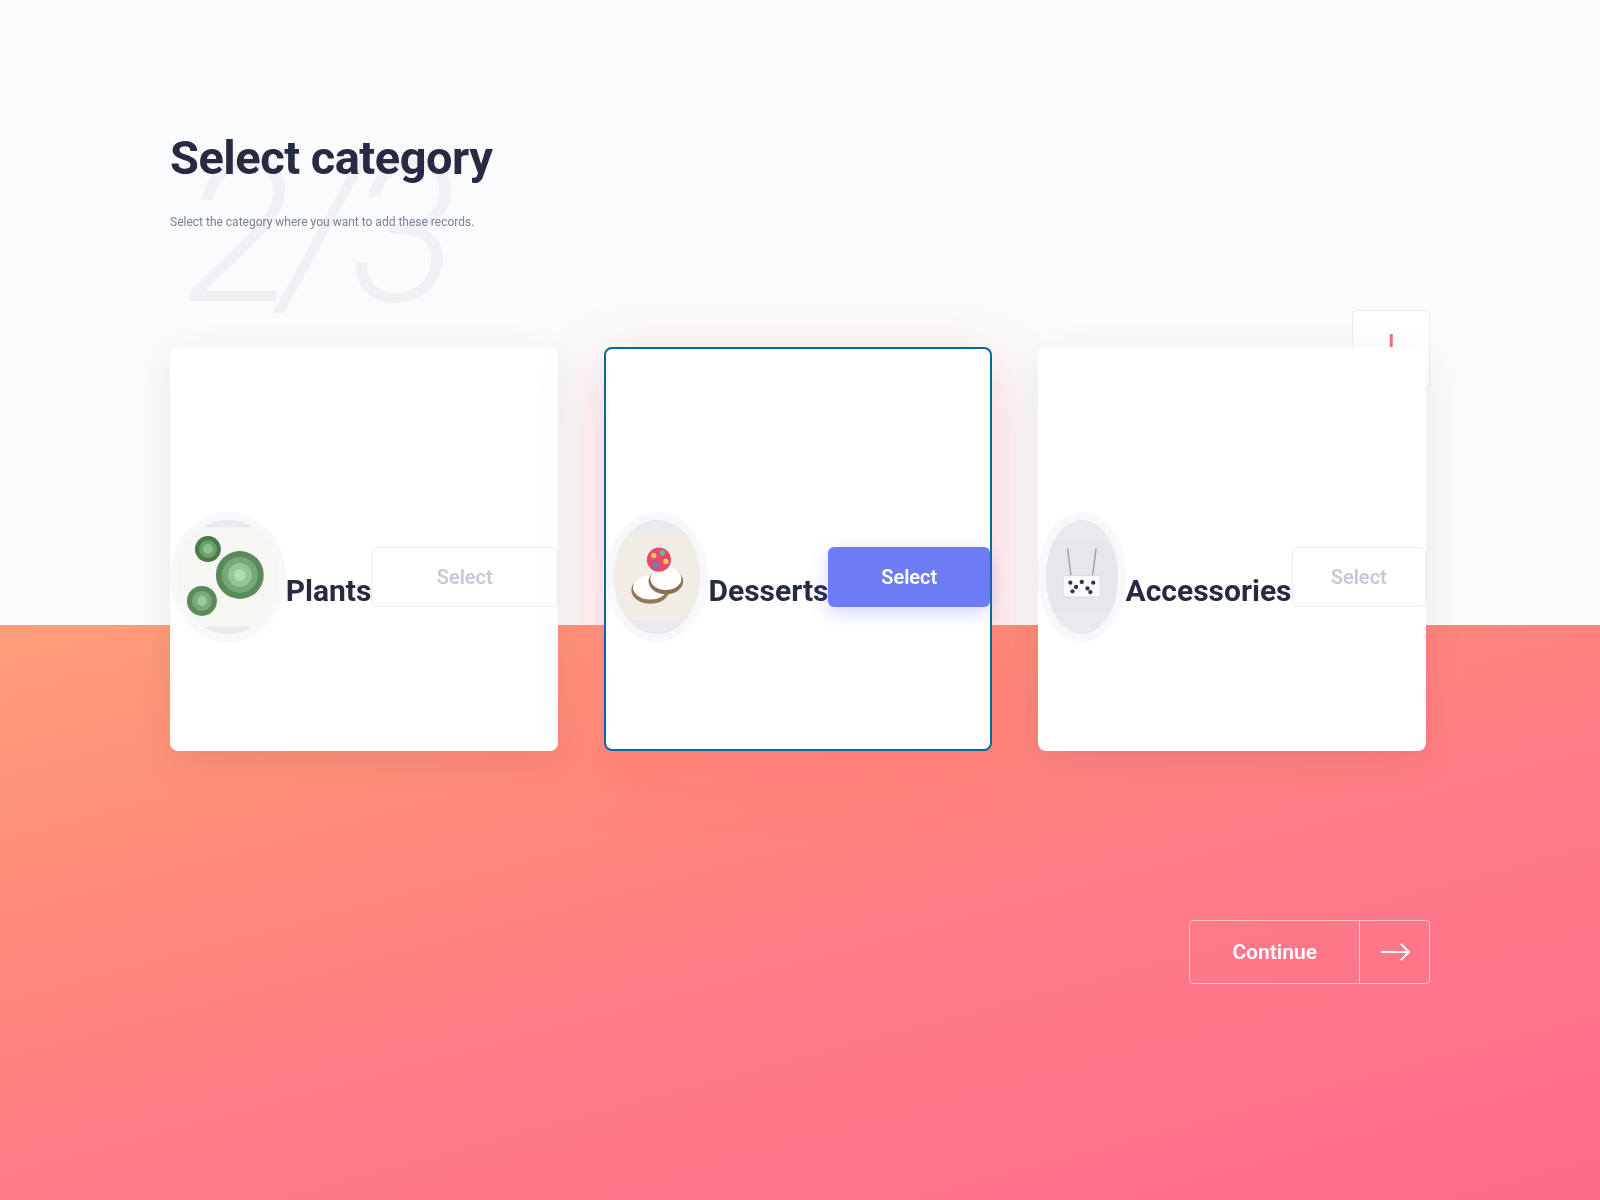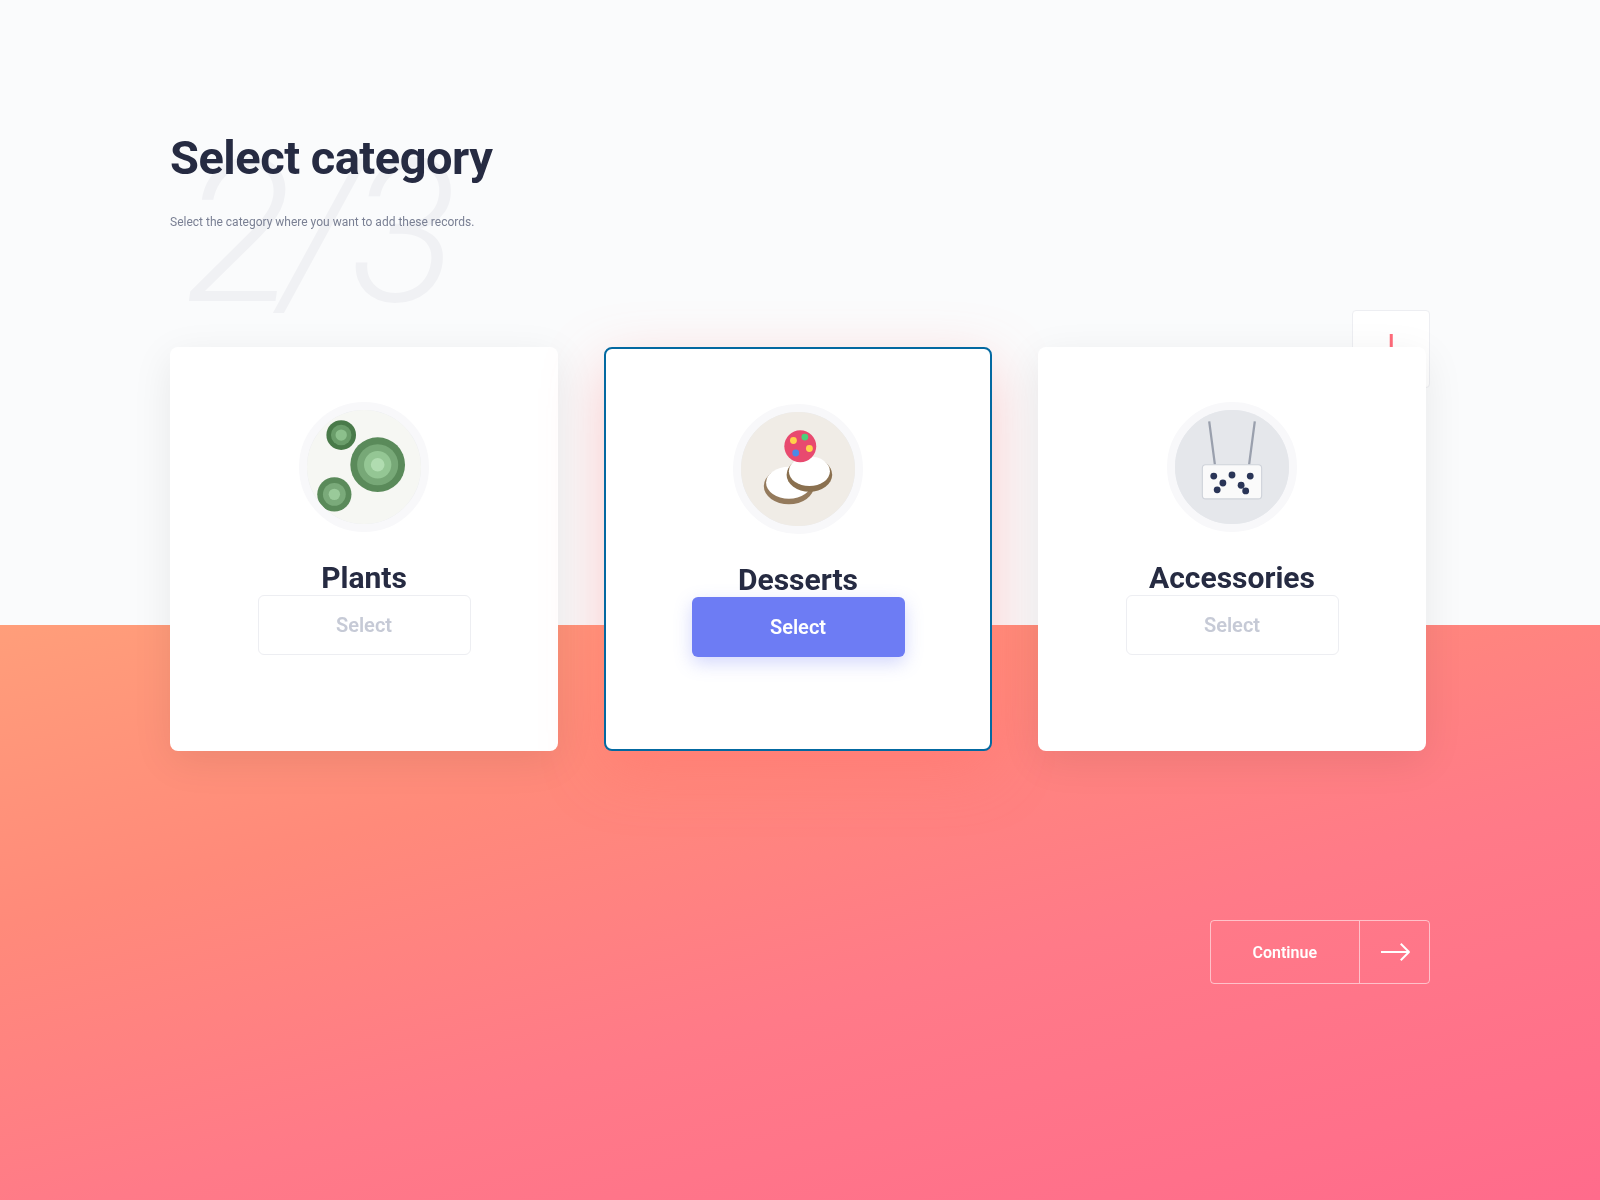--- a/index.html
+++ b/index.html
@@ -30,21 +30,21 @@
 .add-icon::before, .add-icon::after { content:''; position:absolute; background:#ff6b7a; }
 .add-icon { position:relative; }
 .add-icon::before { width:30px; height:2.5px; top:50%; left:0; transform:translateY(-50%); }
 .add-icon::after { width:2.5px; height:30px; left:50%; top:0; transform:translateX(-50%); }
 .cards {
   display:flex; gap:46px; margin-top:115px; position:relative; z-index:3;
 }
 .card {
   width:388px; height:404px; background:#fff; border-radius:8px;
   box-shadow:0 10px 40px rgba(0,0,0,0.08);
-  display:flex; flex-direction:column; align-items:center; padding:55px 0 0;
+  display:flex; align-items:center; padding:55px 0 0;
   cursor:pointer;
 }
 .card.selected {
   border:2px solid #0369a1;
   box-shadow:0 20px 60px rgba(255,107,107,0.35);
 }
 .card-image {
   width:130px; height:130px; border-radius:50%;
   border:8px solid #f8f8fa; display:flex; align-items:center; justify-content:center;
   overflow:hidden; background:#e8eaef;
@@ -58,21 +58,21 @@
 }
 .select-btn.muted { border:1px solid #edeef2; background:#fff; color:#c6cad6; }
 .select-btn.active { background:#6d7cf4; color:#fff; border:none; box-shadow:0 6px 18px rgba(109,124,244,0.3); }
 .continue-btn {
   position:absolute; right:170px; top:920px; z-index:3;
   display:flex; border:1.5px solid rgba(255,255,255,0.55); border-radius:4px;
   align-items:stretch; height:64px; cursor:pointer;
 }
 .continue-btn .label {
   padding:0 42px; display:flex; align-items:center; color:#fff;
-  font-size:16px; font-weight:600;
+  font-size:21px; font-weight:600;
 }
 .continue-btn .arrow-box {
   width:70px; display:flex; align-items:center; justify-content:center;
   border-left:1.5px solid rgba(255,255,255,0.55);
 }
 .arrow-icon { width:28px; height:2px; background:#fff; position:relative; }
 .arrow-icon::before, .arrow-icon::after {
   content:''; position:absolute; right:-2px; width:12px; height:2px; background:#fff;
 }
 .arrow-icon::before { transform:rotate(45deg); top:-4px; }

